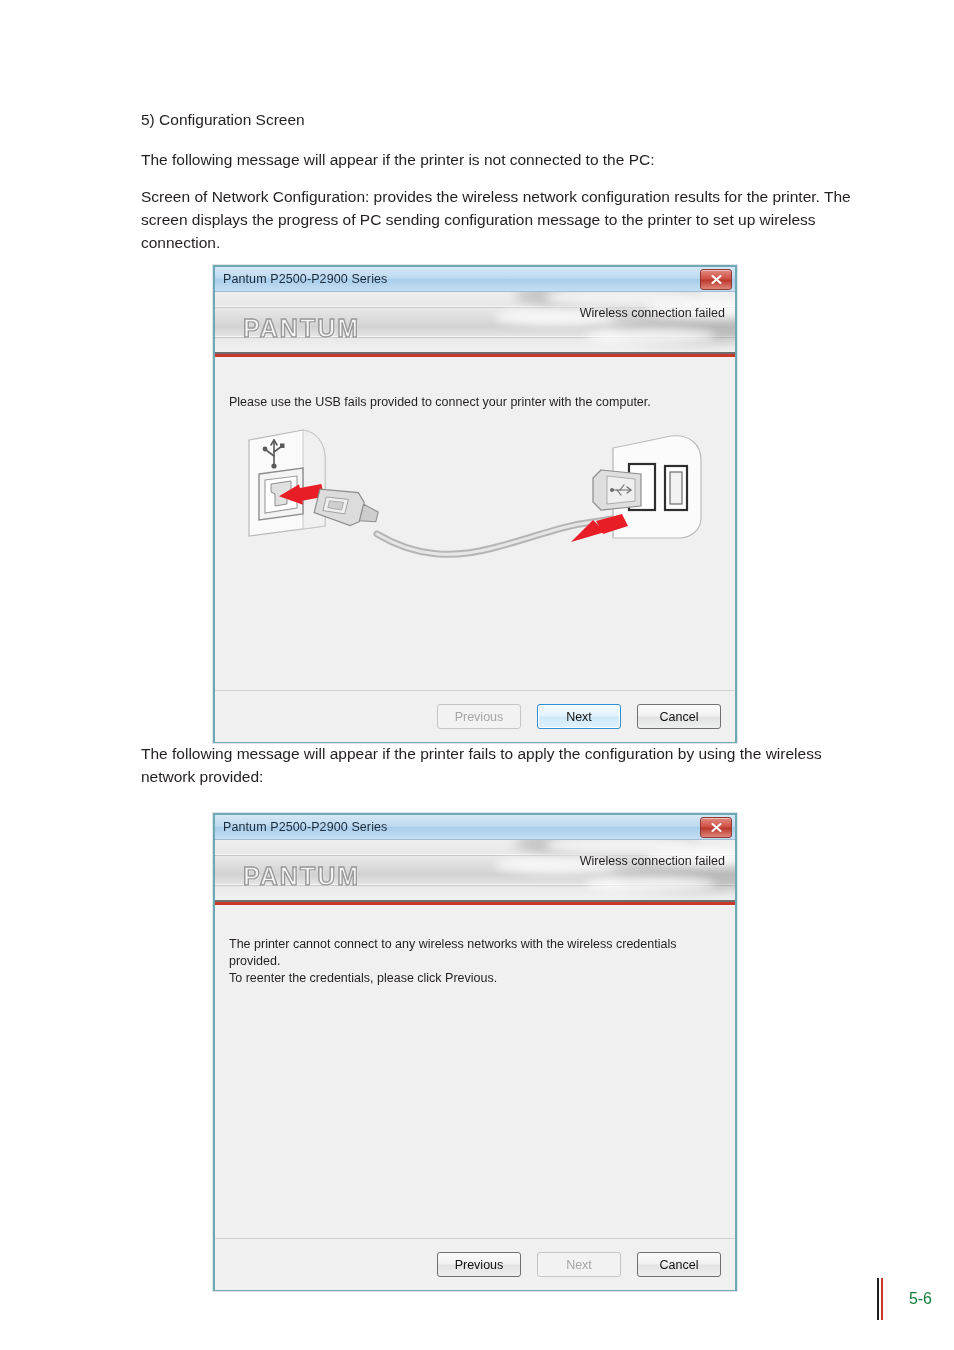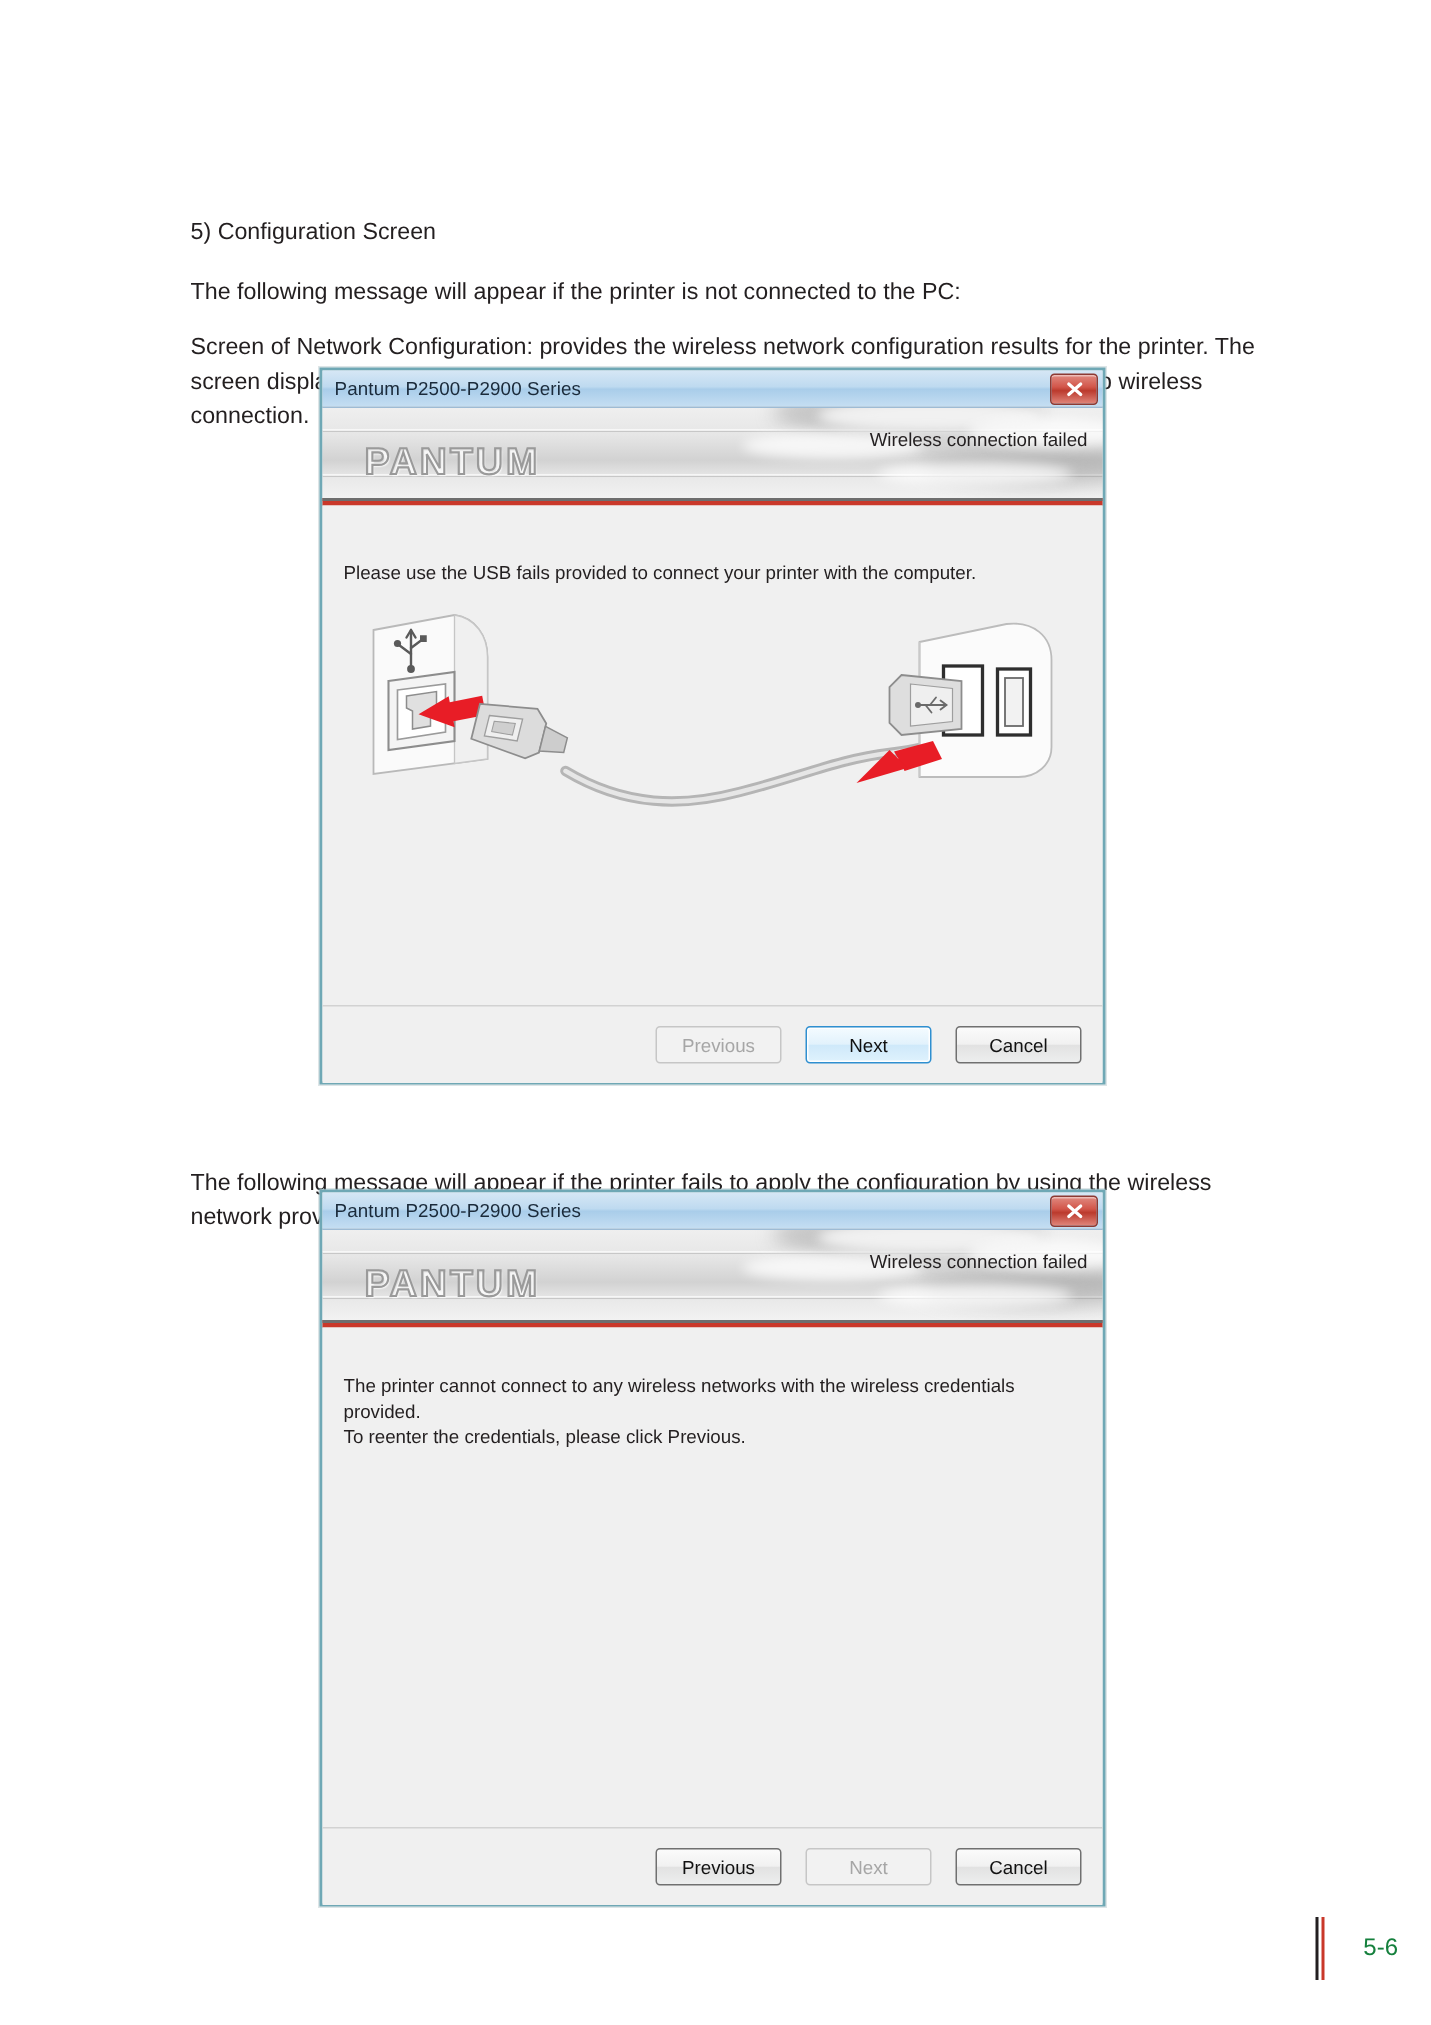--- a/index.html
+++ b/index.html
@@ -12,41 +12,41 @@
     height: 1350px;
     position: relative;
     font-family: "Liberation Sans", sans-serif;
     color: #231f20;
     overflow: hidden;
   }
 
   
   .doc {
     position: absolute;
-    left: 127px;
+    left: 141px;
     top: 108px;
     width: 730px;
-    margin-top: 35px;
   }
   .para {
     font-size: 15.5px;
     line-height: 23px;
     color: #231f20;
     margin: 0 0 14px 0;
   }
   .para.heading { margin-bottom: 17px; }
 
   
   .dialog {
     position: absolute;
     width: 524px;
     border: 2px solid #6fa8b5;
     background: #f0f0f0;
     box-sizing: border-box;
     box-shadow: 0 0 0 1px rgba(120,150,160,0.25);
+    margin-top: 20px;
   }
   #dialog-one { left: 213px; top: 245px; height: 478px; }
   #dialog-two { left: 213px; top: 793px; height: 478px; }
 
   
   .titlebar {
     height: 25px;
     background: linear-gradient(to bottom, #d6e7f5 0%, #bedaf0 45%, #a9cdea 52%, #c5def2 100%);
     border-bottom: 1px solid #9ebbd4;
     display: flex;

